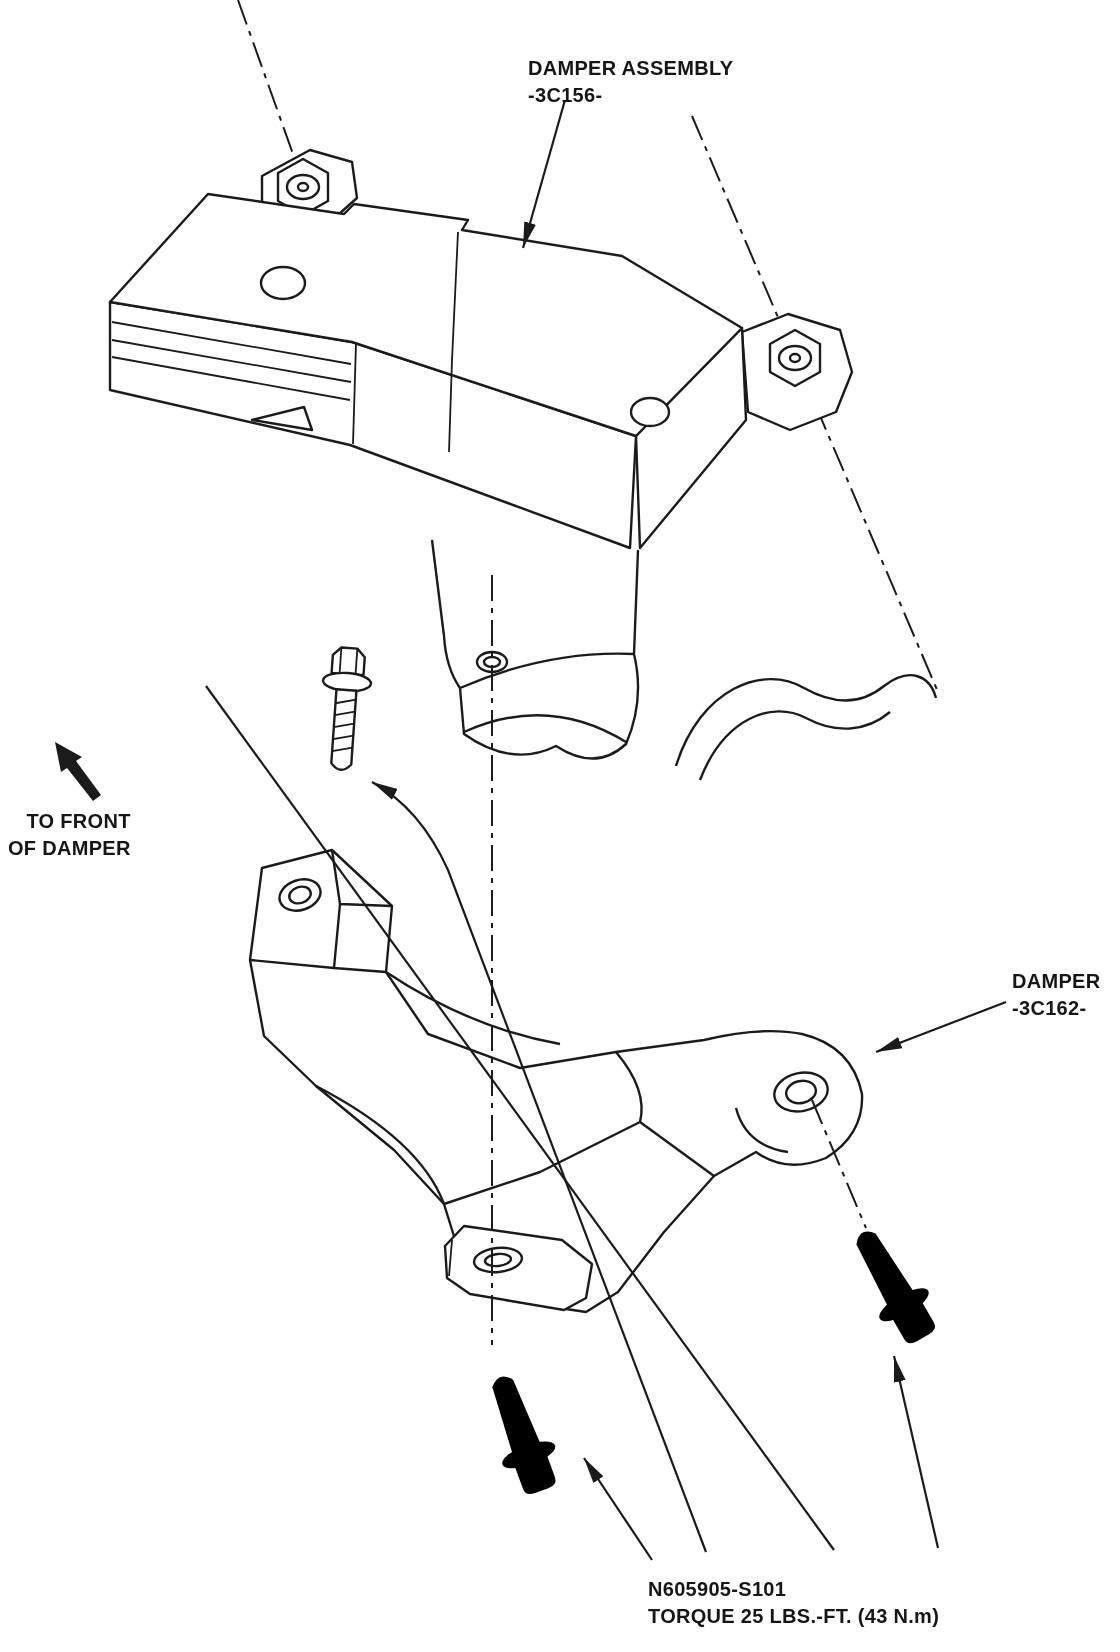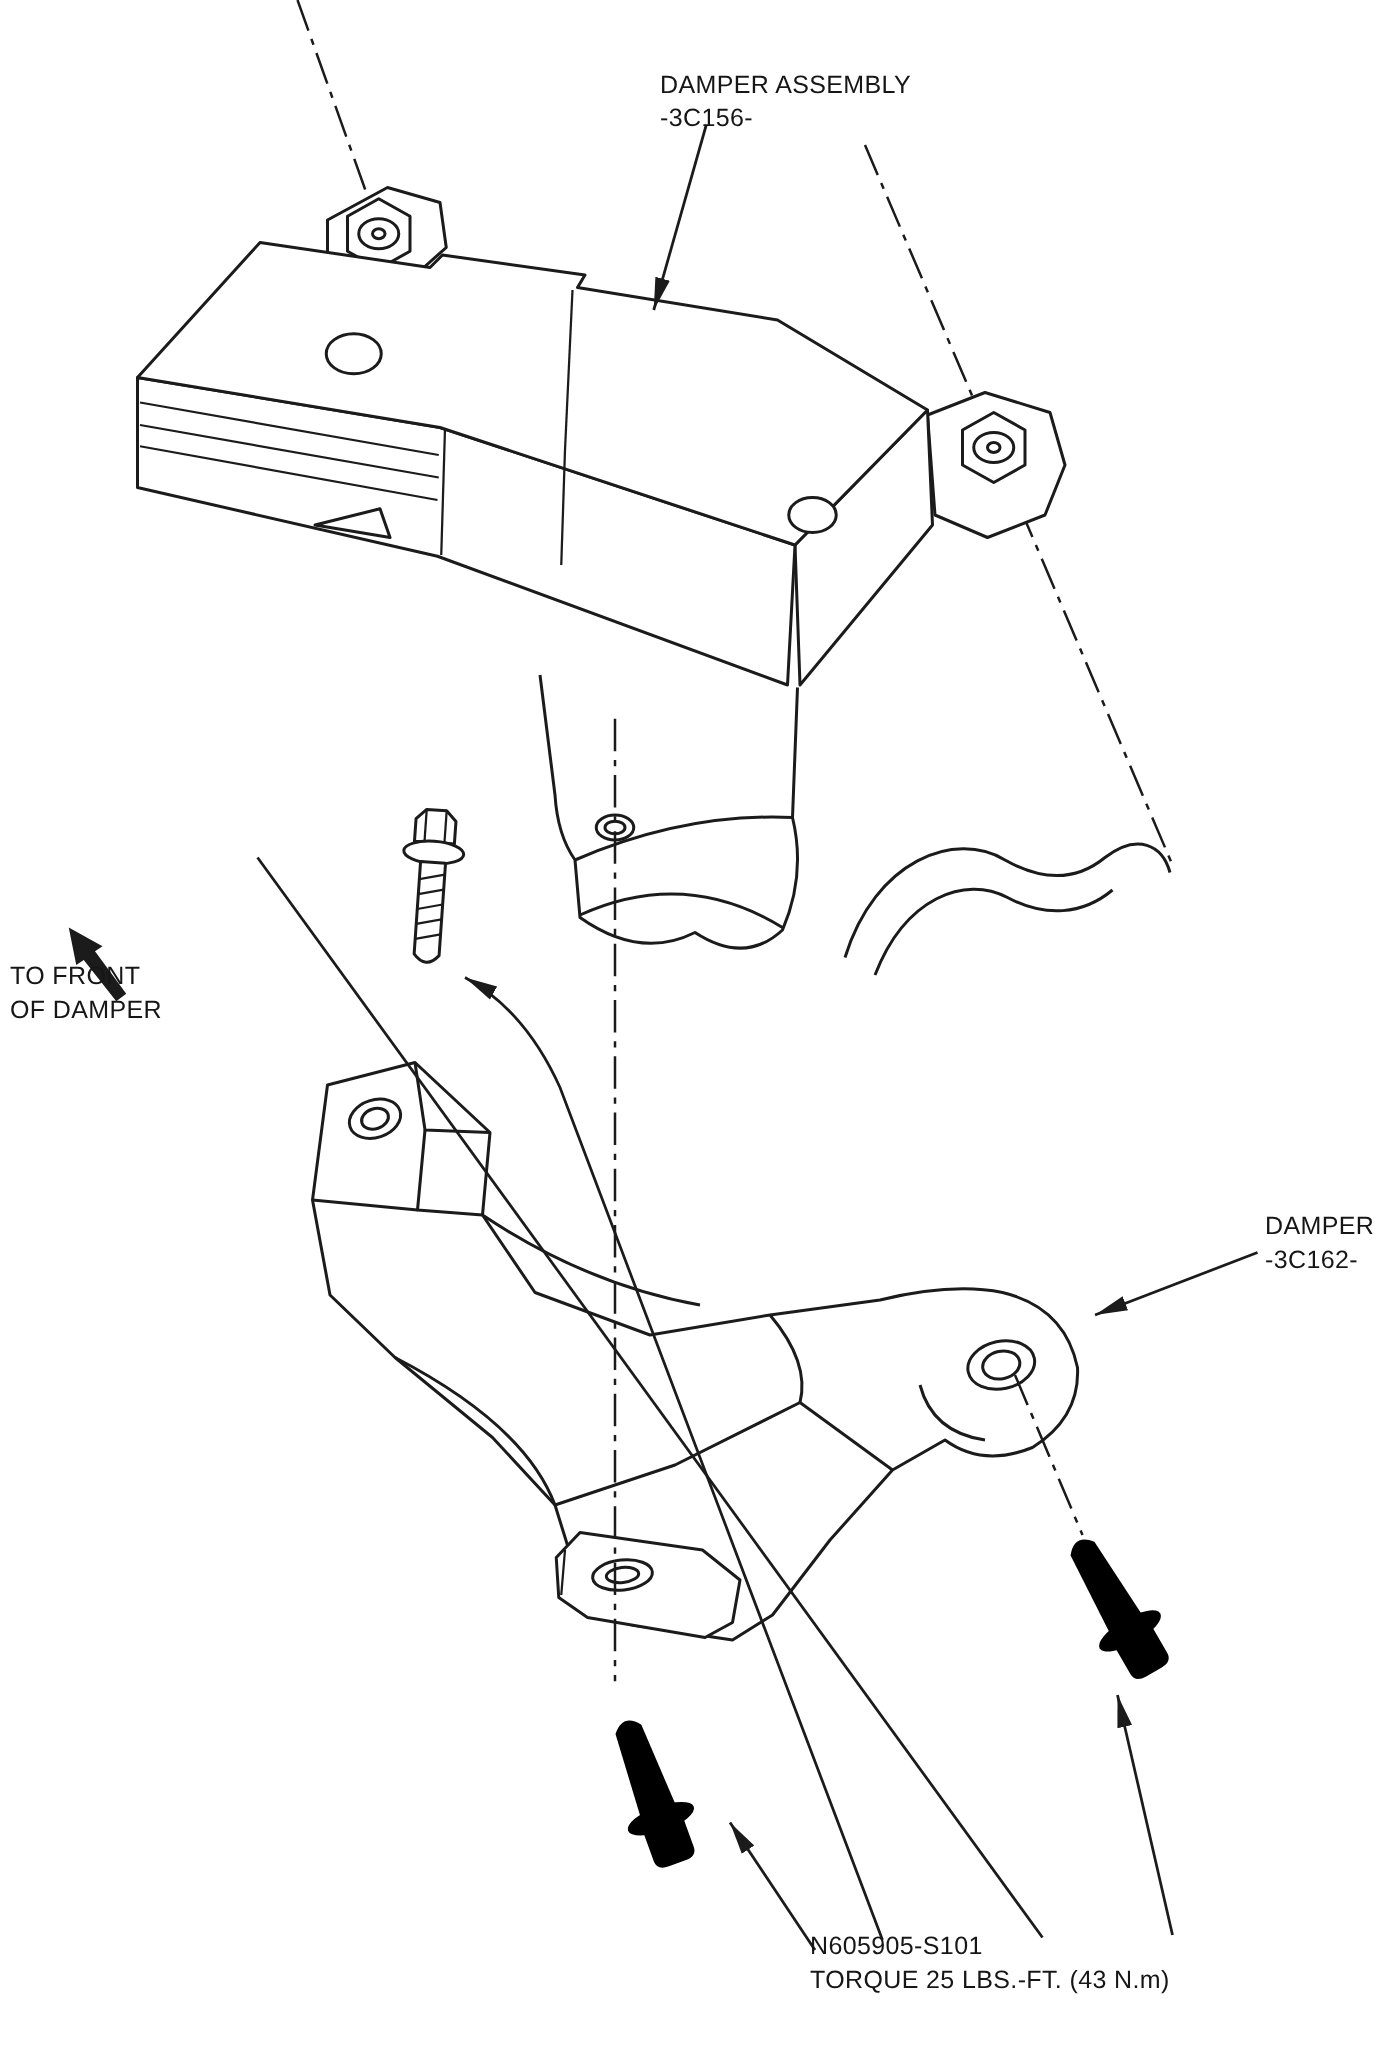--- a/index.html
+++ b/index.html
@@ -20,21 +20,21 @@
   .part .open { fill:none !important; }
   .cl line, .cl path {
     stroke:#1b1b1b; stroke-width:2; fill:none;
     stroke-dasharray:26 7 5 7;
   }
   .leader line, .leader path { stroke:#1b1b1b; stroke-width:2.2; fill:none; }
   .solidfill { fill:#1b1b1b; stroke:none; }
 
   
   .label {
-    position:absolute; color:#161616; font-weight:400;
+    position:absolute; color:#161616; font-weight:700;
     font-size:20px; line-height:27px; letter-spacing:.3px;
     white-space:nowrap;
   }
   .label span { display:block; }
 </style>
 </head>
 <body>
 
 <div class="stage">
 
@@ -168,28 +168,28 @@
     </g>
 
     <polygon class="solidfill" points="55,742 82,757 76,761 101,795 93,801 67,768 61,772"></polygon>
   </svg>
 
   <div class="label" style="left:528px; top:55px;">
     <span>DAMPER ASSEMBLY</span>
     <span>-3C156-</span>
   </div>
 
-  <div class="label" style="left:8px; top:768px;">
+  <div class="label" style="left:8px; top:808px;text-align:right;">
     <span>TO FRONT</span>
     <span>OF DAMPER</span>
   </div>
 
   <div class="label" style="left:1012px; top:968px;">
     <span>DAMPER</span>
     <span>-3C162-</span>
   </div>
 
-  <div class="label" style="left:648px; top:1544px;">
+  <div class="label" style="left:648px; top:1576px;">
     <span>N605905-S101</span>
     <span>TORQUE 25 LBS.-FT. (43 N.m)</span>
   </div>
 
 </div>
 
 </body></html>

